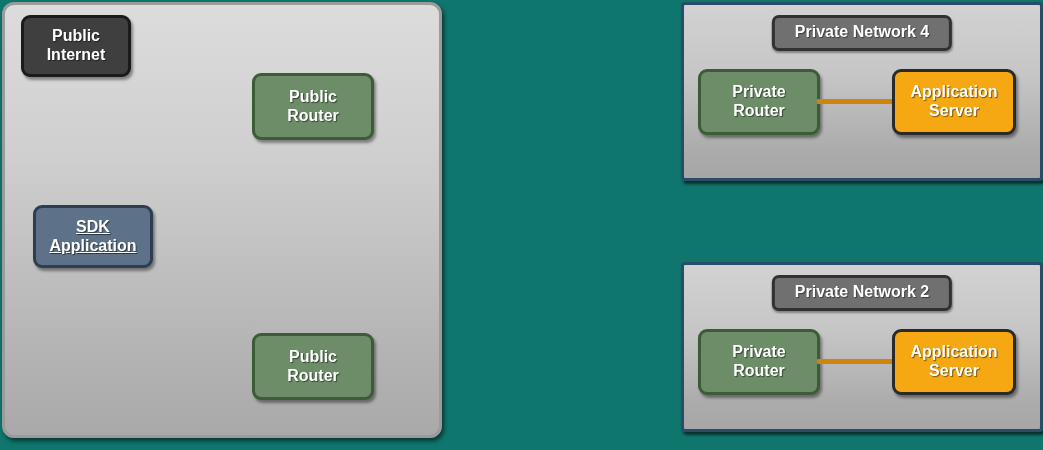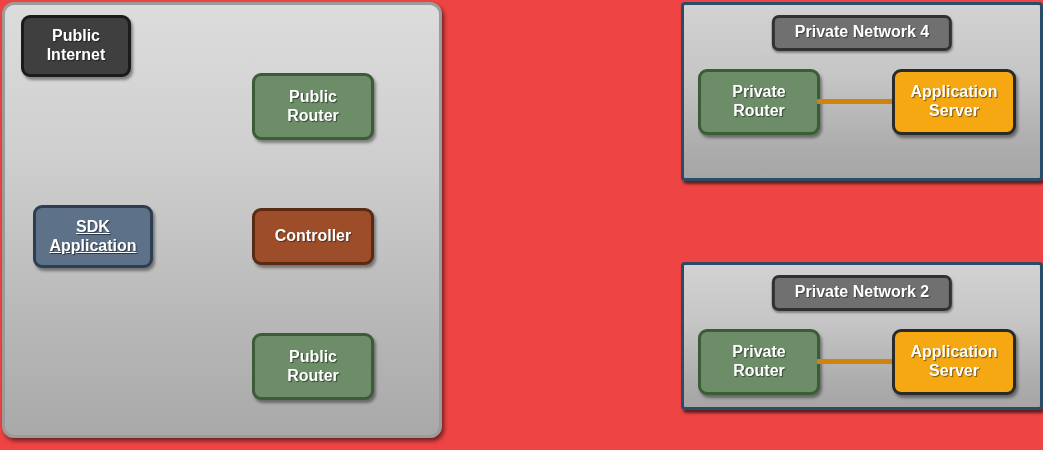--- a/index.html
+++ b/index.html
@@ -9,21 +9,21 @@
     height: 450px;
     background: #000000;
     overflow: hidden;
     font-family: "Liberation Sans", sans-serif;
   }
 
   #canvas {
     position: relative;
     width: 1043px;
     height: 450px;
-    background: #ef4444;
+    background: #0f766e;
     padding-left: 8px;
   }
 
   
   .container {
     position: absolute;
     border-radius: 9px;
     background: linear-gradient(to bottom, #dcdcdc 0%, #cfcfcf 35%, #b4b4b4 80%, #a9a9a9 100%);
   }
 
@@ -38,21 +38,21 @@
   }
 
   .container.private-net {
     border: 3px solid #2b4c66;
     border-radius: 4px;
     box-shadow: 2px 3px 3px rgba(0,0,0,0.6);
     background: linear-gradient(to bottom, #d2d2d2 0%, #c6c6c6 40%, #ababab 85%, #a6a6a6 100%);
   }
 
   .container.net1 { left: 681px; top: 2px;   width: 362px; height: 179px; }
-  .container.net2 { left: 681px; top: 262px; width: 362px; height: 148px; }
+  .container.net2 { left: 681px; top: 262px; width: 362px; height: 170px; }
 
   
   .net-title {
     position: absolute;
     top: 10px;
     left: 50%;
     transform: translateX(-50%);
     background: #707070;
     border: 3px solid #313131;
     border-radius: 7px;
@@ -106,21 +106,20 @@
 
     <div class="node dark" style="left:16px; top:10px; width:110px; height:62px;">Public
 Internet</div>
 
     <div class="node green" style="left:247px; top:68px; width:122px; height:67px;">Public
 Router</div>
 
     <div class="node slate" style="left:28px; top:200px; width:120px; height:63px;text-decoration:underline;">SDK
 Application</div>
 
-    <div class="node brick" style="left:247px; top:203px; width:122px; height:57px;">Controller</div>
 
     <div class="node green" style="left:247px; top:328px; width:122px; height:67px;">Public
 Router</div>
 
   </div>
 
   <div class="container private-net net1">
 
     <div class="net-title">Private Network 4</div>
 

